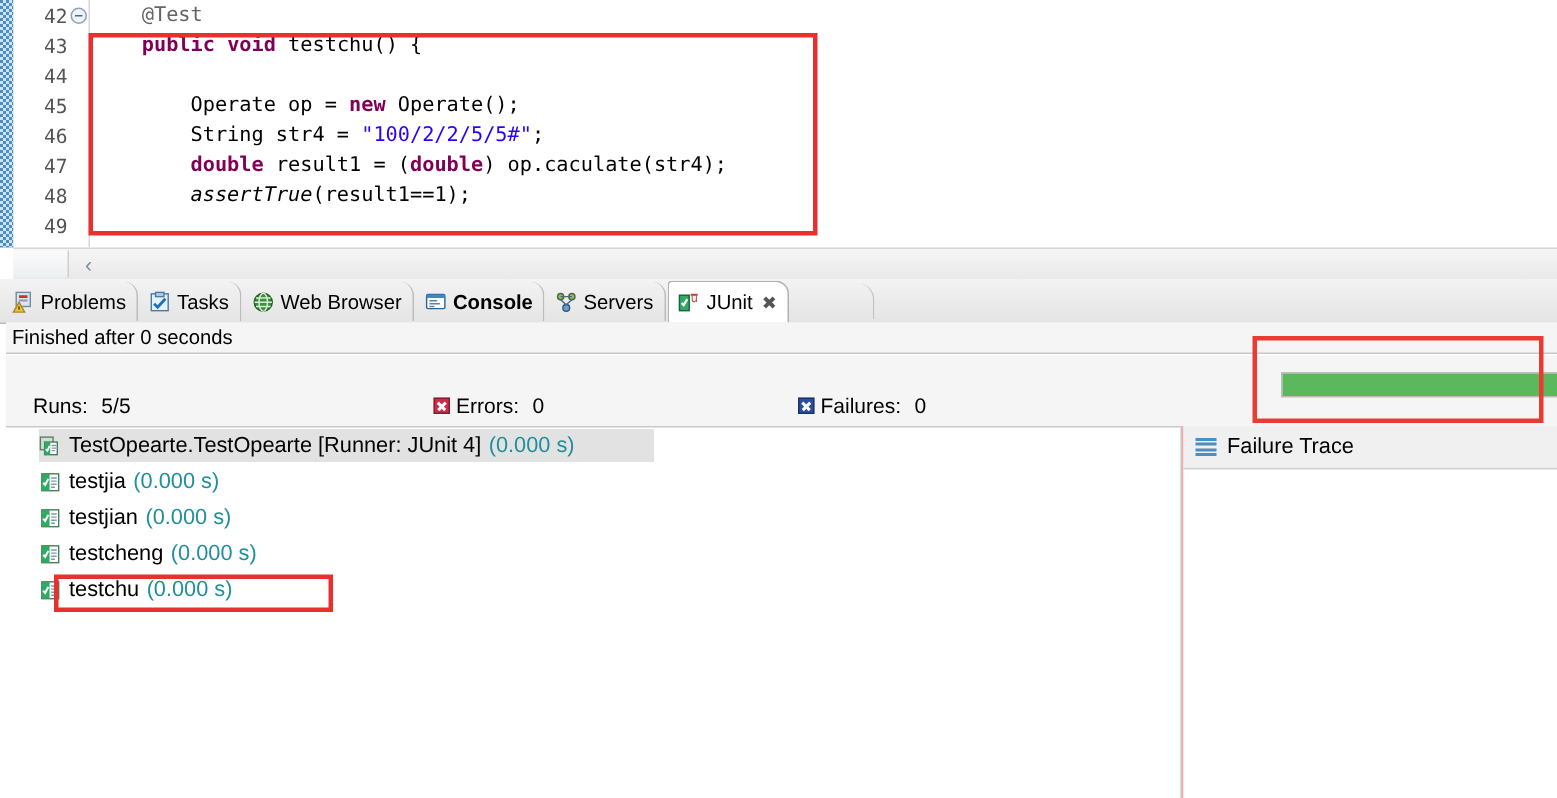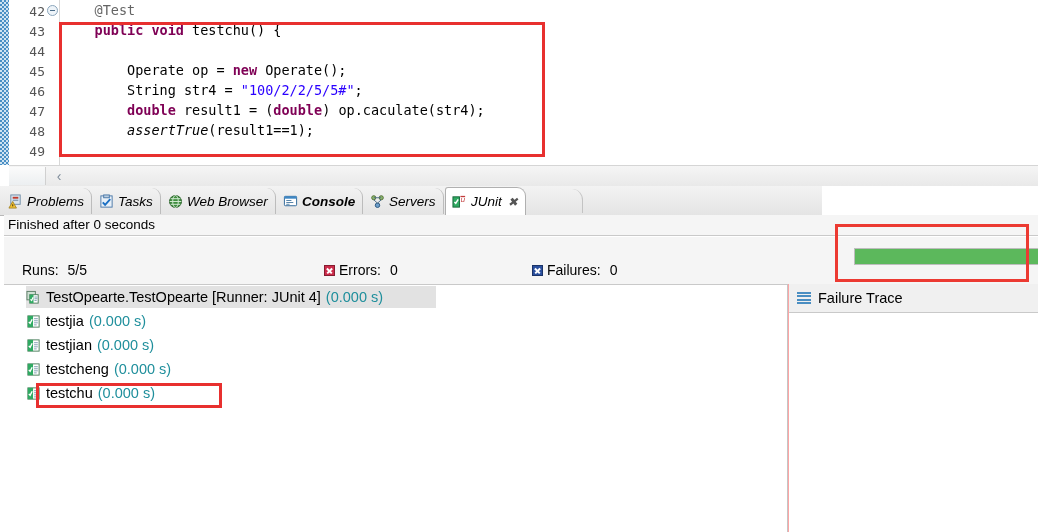--- a/index.html
+++ b/index.html
@@ -93,24 +93,23 @@
     font-size: 14px; line-height: 16px; text-align: center;
   }
   .hscroll-thumb {
     position: absolute; left: 0px; top: 1px; width: 36px; height: 18px;
     background: linear-gradient(to bottom, #fbfbfb, #eceff1);
     border-right: 1px solid #d0d0d0;
   }
 
   
   .tabbar {
-    position: absolute; left: 0; top: 186px; width: 822px; height: 29px;
+    position: absolute; left: 0; top: 186px; width: 1038px; height: 29px;
     background: linear-gradient(to bottom, #f3f3f3, #e4e4e4);
     border-bottom: 1px solid #b8b8b8;
-    font-style: italic;
   }
   .tab {
     position: absolute; top: 2px; height: 26px;
     display: flex; align-items: center;
     padding: 0 7px 0 6px;
     box-sizing: border-box;
     font-size: 13.5px;
     color: #000;
     border-right: 1px solid #bcbcbc;
     border-top-right-radius: 9px;
@@ -348,21 +347,21 @@
 
 <div class="junit">
 
   <div class="finished-bar">Finished after 0 seconds</div>
 
   <div class="counters" id="counters">
       <div class="counter" style="left: 18px;">
         <span class="clabel">Runs:</span>
         <span>5/5</span>
       </div>
-      <div class="counter" style="left: 285px; margin-left: 35px;">
+      <div class="counter" style="left: 285px;">
         <span class="counter-icon" style="background: rgb(204, 43, 74);"></span>
         <span class="clabel">Errors:</span>
         <span>0</span>
       </div>
       <div class="counter" style="left: 528px;">
         <span class="counter-icon" style="background: rgb(42, 79, 158);"></span>
         <span class="clabel">Failures:</span>
         <span>0</span>
       </div>
     </div>

